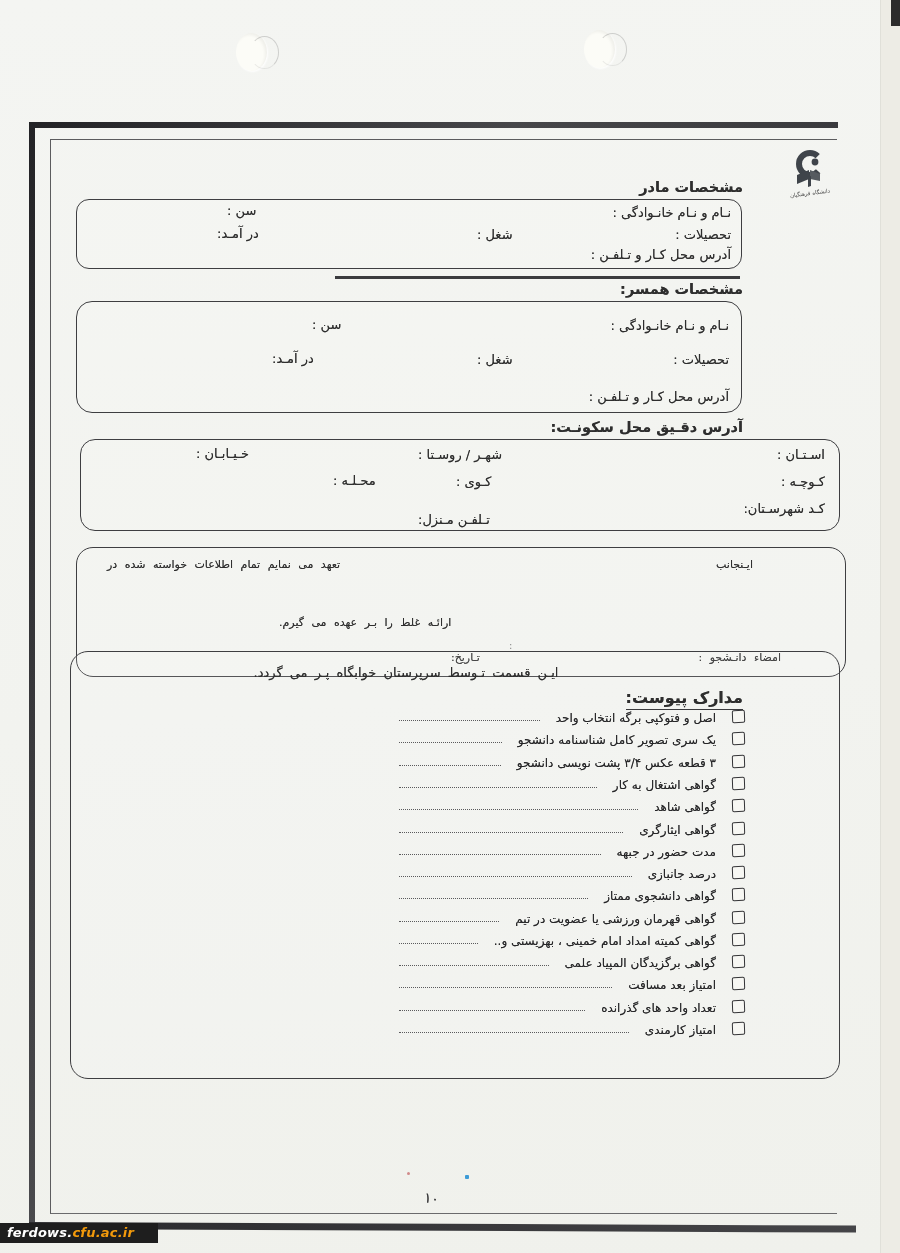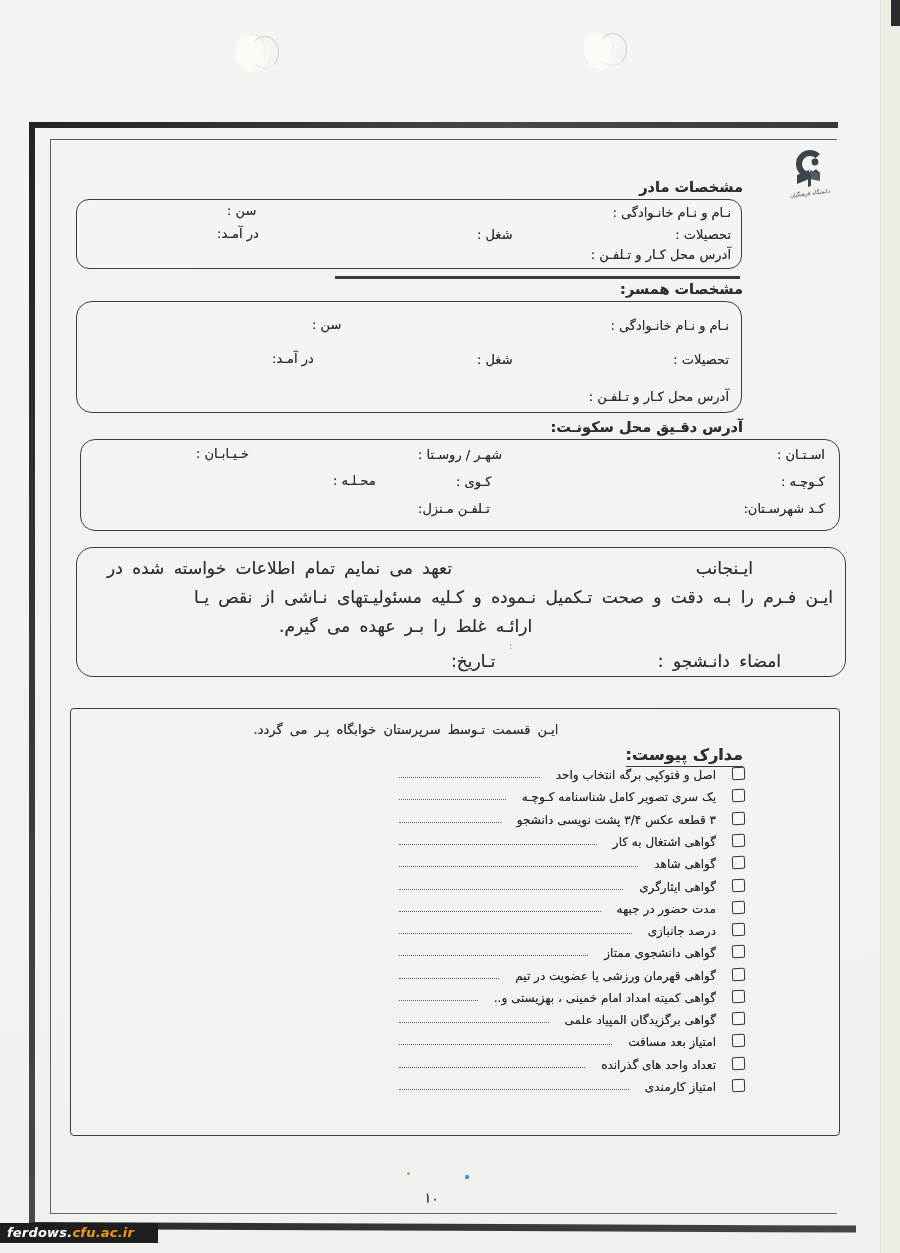--- a/index.html
+++ b/index.html
@@ -39,21 +39,21 @@
 
   
   .sec-h{font-weight:bold;font-size:14.5px;text-align:right;}
   .sep-line{left:335px;top:276px;width:405px;height:2.5px;background:#3b3b3e;}
 
   
   .fbox{border:1.7px solid #3e3e41;border-radius:13px;background:rgba(255,255,255,0.12);}
   .fl{position:absolute;font-size:13px;}
 
   
-  .cm{font-size:17px;word-spacing:4px;}
+  .cm{font-size:11px;word-spacing:4px;}
 
   
   .att-note{font-size:13px;text-align:center;word-spacing:3px;}
   .att-title{font-size:16px;font-weight:bold;border-bottom:1.6px solid #3a3a3d;padding-bottom:2px;}
   .att-list{position:absolute;top:60px;right:94px;width:346px;direction:rtl;}
   .att-row{display:flex;align-items:flex-end;gap:16px;height:12.1px;margin-bottom:10.2px;direction:rtl;}
   .att-box{flex:none;width:11px;height:11px;border:1.7px solid #333336;border-radius:2px;background:#f7f7f3;transform:rotate(-2deg);margin-bottom:1px;}
   .att-label{flex:none;font-size:12px;line-height:12px;white-space:nowrap;color:#262628;}
   .att-dots{flex:1;border-bottom:1.6px dotted #5a5a5c;height:1px;margin-bottom:3px;}
 
@@ -114,46 +114,45 @@
 
   <div class="abs sec-h rtl soft" style="left:550px;top:419px;width:193px;">آدرس دقـیق محل سکونـت:</div>
   <div class="abs fbox" style="left:80px;top:439px;width:758px;height:90px;border-radius:15px;">
     <span class="fl rtl soft" style="right:14px;top:7px;">اسـتـان :</span>
     <span class="fl rtl soft" style="left:337px;top:7px;">شهـر / روسـتا :</span>
     <span class="fl rtl soft" style="left:115px;top:6px;">خـیـابـان :</span>
     <span class="fl rtl soft" style="right:14px;top:34px;">کـوچـه :</span>
     <span class="fl rtl soft" style="left:375px;top:34px;">کـوی :</span>
     <span class="fl rtl soft" style="left:252px;top:33px;">محـلـه :</span>
     <span class="fl rtl soft" style="right:14px;top:61px;">کـد شهرسـتان:</span>
-    <span class="fl rtl soft" style="left:337px;top:61px;">تـلفـن مـنزل:</span>
+    <span class="fl rtl soft" style="left:337px;top:72px;">تـلفـن مـنزل:</span>
   </div>
 
   <div class="abs fbox" style="left:76px;top:547px;width:768px;height:128px;border-radius:17px;">
     <span class="fl rtl soft cm" style="right:92px;top:10px;">ایـنجانب</span>
     <span class="fl rtl soft cm" style="left:30px;top:10px;">تعهد می نمایم تمام اطلاعات خواسته شده در</span>
-    <span class="fl rtl soft cm" style="right:12px;top:39px;">ایـن فـرم را بـه دقت و صحت تـکمیل نـموده و کـلیه مسئولیـتهای نـاشی از نقص یـا</span>
     <span class="fl rtl soft cm" style="left:202px;top:68px;">ارائـه غلط را بـر عهده می گیرم.</span>
     <span class="fl" style="left:432px;top:92px;color:#8a8a8a;font-size:10px;">:</span>
     <span class="fl rtl soft cm" style="right:64px;top:103px;">امضاء دانـشجو :</span>
     <span class="fl rtl soft cm" style="left:374px;top:103px;">تـاریخ:</span>
   </div>
 
-  <div class="abs fbox" style="left:70px;top:708px;width:768px;height:426px;border-radius:4px;">
+  <div class="abs fbox" style="left:70px;top:651px;width:768px;height:426px;border-radius:18px;">
     <div class="abs att-note rtl soft" style="left:170px;top:13px;width:330px;">ایـن قسمت تـوسط سرپرستان خوابگاه پـر می گردد.</div>
     <span class="fl rtl soft att-title" style="right:96px;top:36px;">مدارک پیوست:</span>
 
     <div class="att-list">
       <div class="att-row">
           <span class="att-box"></span>
           <span class="att-label rtl soft">اصل و فتوکپی برگه انتخاب واحد</span>
           <span class="att-dots"></span>
         </div>
       <div class="att-row">
           <span class="att-box"></span>
-          <span class="att-label rtl soft">یک سری تصویر کامل شناسنامه کـوچـه</span>
+          <span class="att-label rtl soft">یک سری تصویر کامل شناسنامه دانشجو</span>
           <span class="att-dots"></span>
         </div>
       <div class="att-row">
           <span class="att-box"></span>
           <span class="att-label rtl soft">۳ قطعه عکس ۳/۴ پشت نویسی دانشجو</span>
           <span class="att-dots"></span>
         </div>
       <div class="att-row">
           <span class="att-box"></span>
           <span class="att-label rtl soft">گواهی اشتغال به کار</span>

